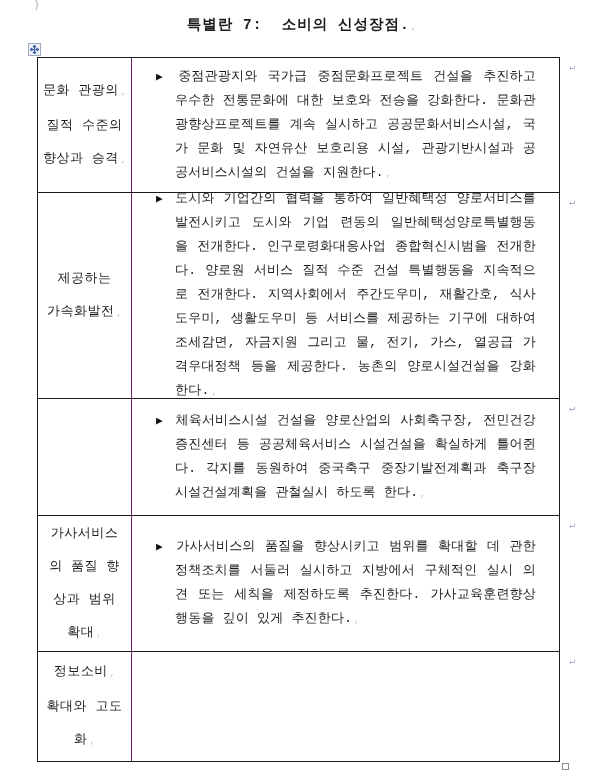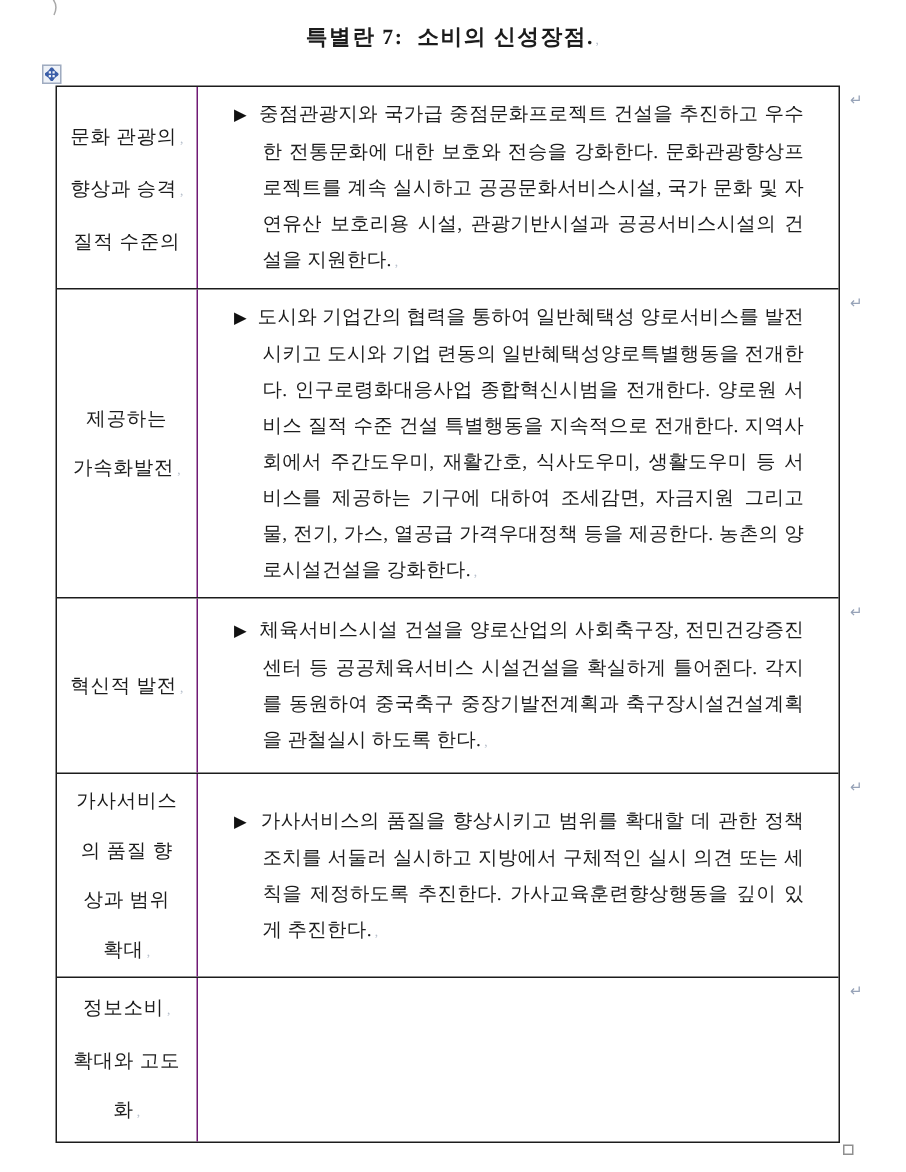--- a/index.html
+++ b/index.html
@@ -1,18 +1,18 @@
 <!DOCTYPE html>
 <html><head>
 <meta charset="utf-8">
 <style>
   html,body { margin:0; padding:0; background:#ffffff; }
   .page {
     position:relative; width:604px; height:781px; background:#ffffff;
-    font-family:Liberation Serif, serif; color:#1c1c1c;
+    font-family:Liberation Mono, monospace; color:#1c1c1c;
     overflow:hidden;
   }
   .doc-title {
     position:absolute; top:15px; left:0; right:0; text-align:center;
     font-size:14.5px; font-weight:bold; letter-spacing:1px; color:#1c1c1c;
     white-space:pre;
   }
   .title-mark { font-size:9px; color:#b9c1cd; font-weight:normal; margin-left:1px; }
   .stray-mark { position:absolute; left:32px; top:-2px; }
   .move-handle {
@@ -74,22 +74,22 @@
         <path d="M9 4.5 L7 3 L7 6 Z"></path>
       </g>
     </svg>
   </div>
 
   <div class="doc-table" id="table-body">
   <div class="trow" style="height: 135px;">
     <div class="hcell">
       <div class="hlines">
             <div>문화 관광의<span class="fmark">,</span></div>
+            <div>질적 수준의</div>
             <div>향상과 승격<span class="fmark">,</span></div>
-            <div>질적 수준의</div>
           </div>
     </div>
     <div class="ccell">
       <p><span class="bullet">▶ </span><span>중점관광지와 국가급 중점문화프로젝트 건설을 추진하고 우수한 전통문화에 대한 보호와 전승을 강화한다. 문화관광향상프로젝트를 계속 실시하고 공공문화서비스시설, 국가 문화 및 자연유산 보호리용 시설, 관광기반시설과 공공서비스시설의 건설을 지원한다.</span><span class="fmark">,</span></p>
     </div>
     <span class="row-end-mark">↵</span>
   </div>
 
   <div class="trow" style="height: 206px;">
     <div class="hcell">
@@ -100,21 +100,20 @@
     </div>
     <div class="ccell">
       <p><span class="bullet">▶ </span><span>도시와 기업간의 협력을 통하여 일반혜택성 양로서비스를 발전시키고 도시와 기업 련동의 일반혜택성양로특별행동을 전개한다. 인구로령화대응사업 종합혁신시범을 전개한다. 양로원 서비스 질적 수준 건설 특별행동을 지속적으로 전개한다. 지역사회에서 주간도우미, 재활간호, 식사도우미, 생활도우미 등 서비스를 제공하는 기구에 대하여 조세감면, 자금지원 그리고 물, 전기, 가스, 열공급 가격우대정책 등을 제공한다. 농촌의 양로시설건설을 강화한다.</span><span class="fmark">,</span></p>
     </div>
     <span class="row-end-mark">↵</span>
   </div>
 
   <div class="trow" style="height: 117px;">
     <div class="hcell">
       <div class="hlines">
-            <div>혁신적 발전<span class="fmark">,</span></div>
           </div>
     </div>
     <div class="ccell">
       <p><span class="bullet">▶ </span><span>체육서비스시설 건설을 양로산업의 사회축구장, 전민건강증진센터 등 공공체육서비스 시설건설을 확실하게 틀어쥔다. 각지를 동원하여 중국축구 중장기발전계획과 축구장시설건설계획을 관철실시 하도록 한다.</span><span class="fmark">,</span></p>
     </div>
     <span class="row-end-mark">↵</span>
   </div>
 
   <div class="trow" style="height: 136px;">
     <div class="hcell">

